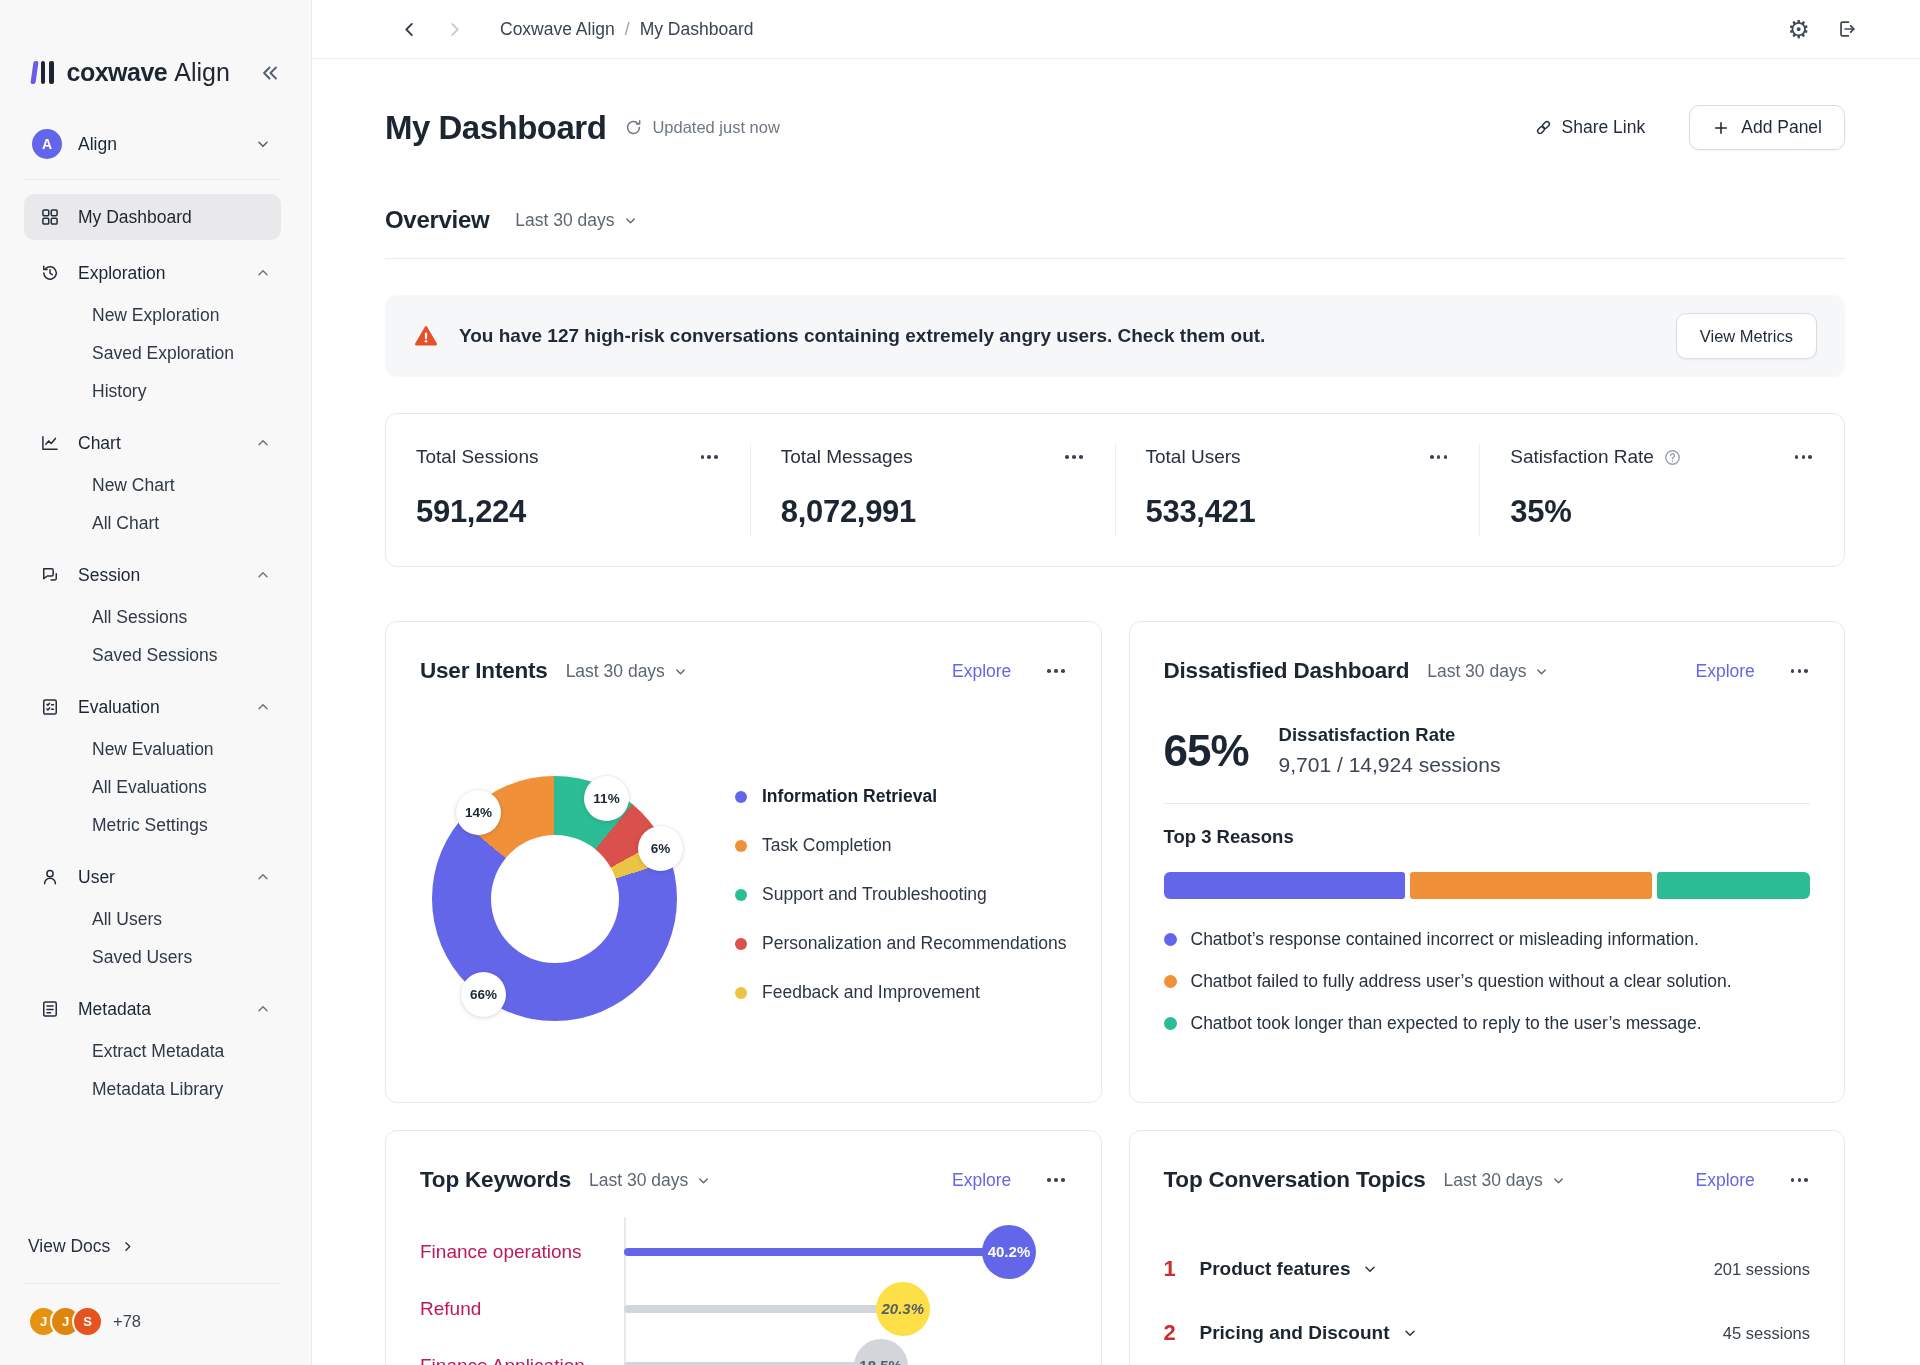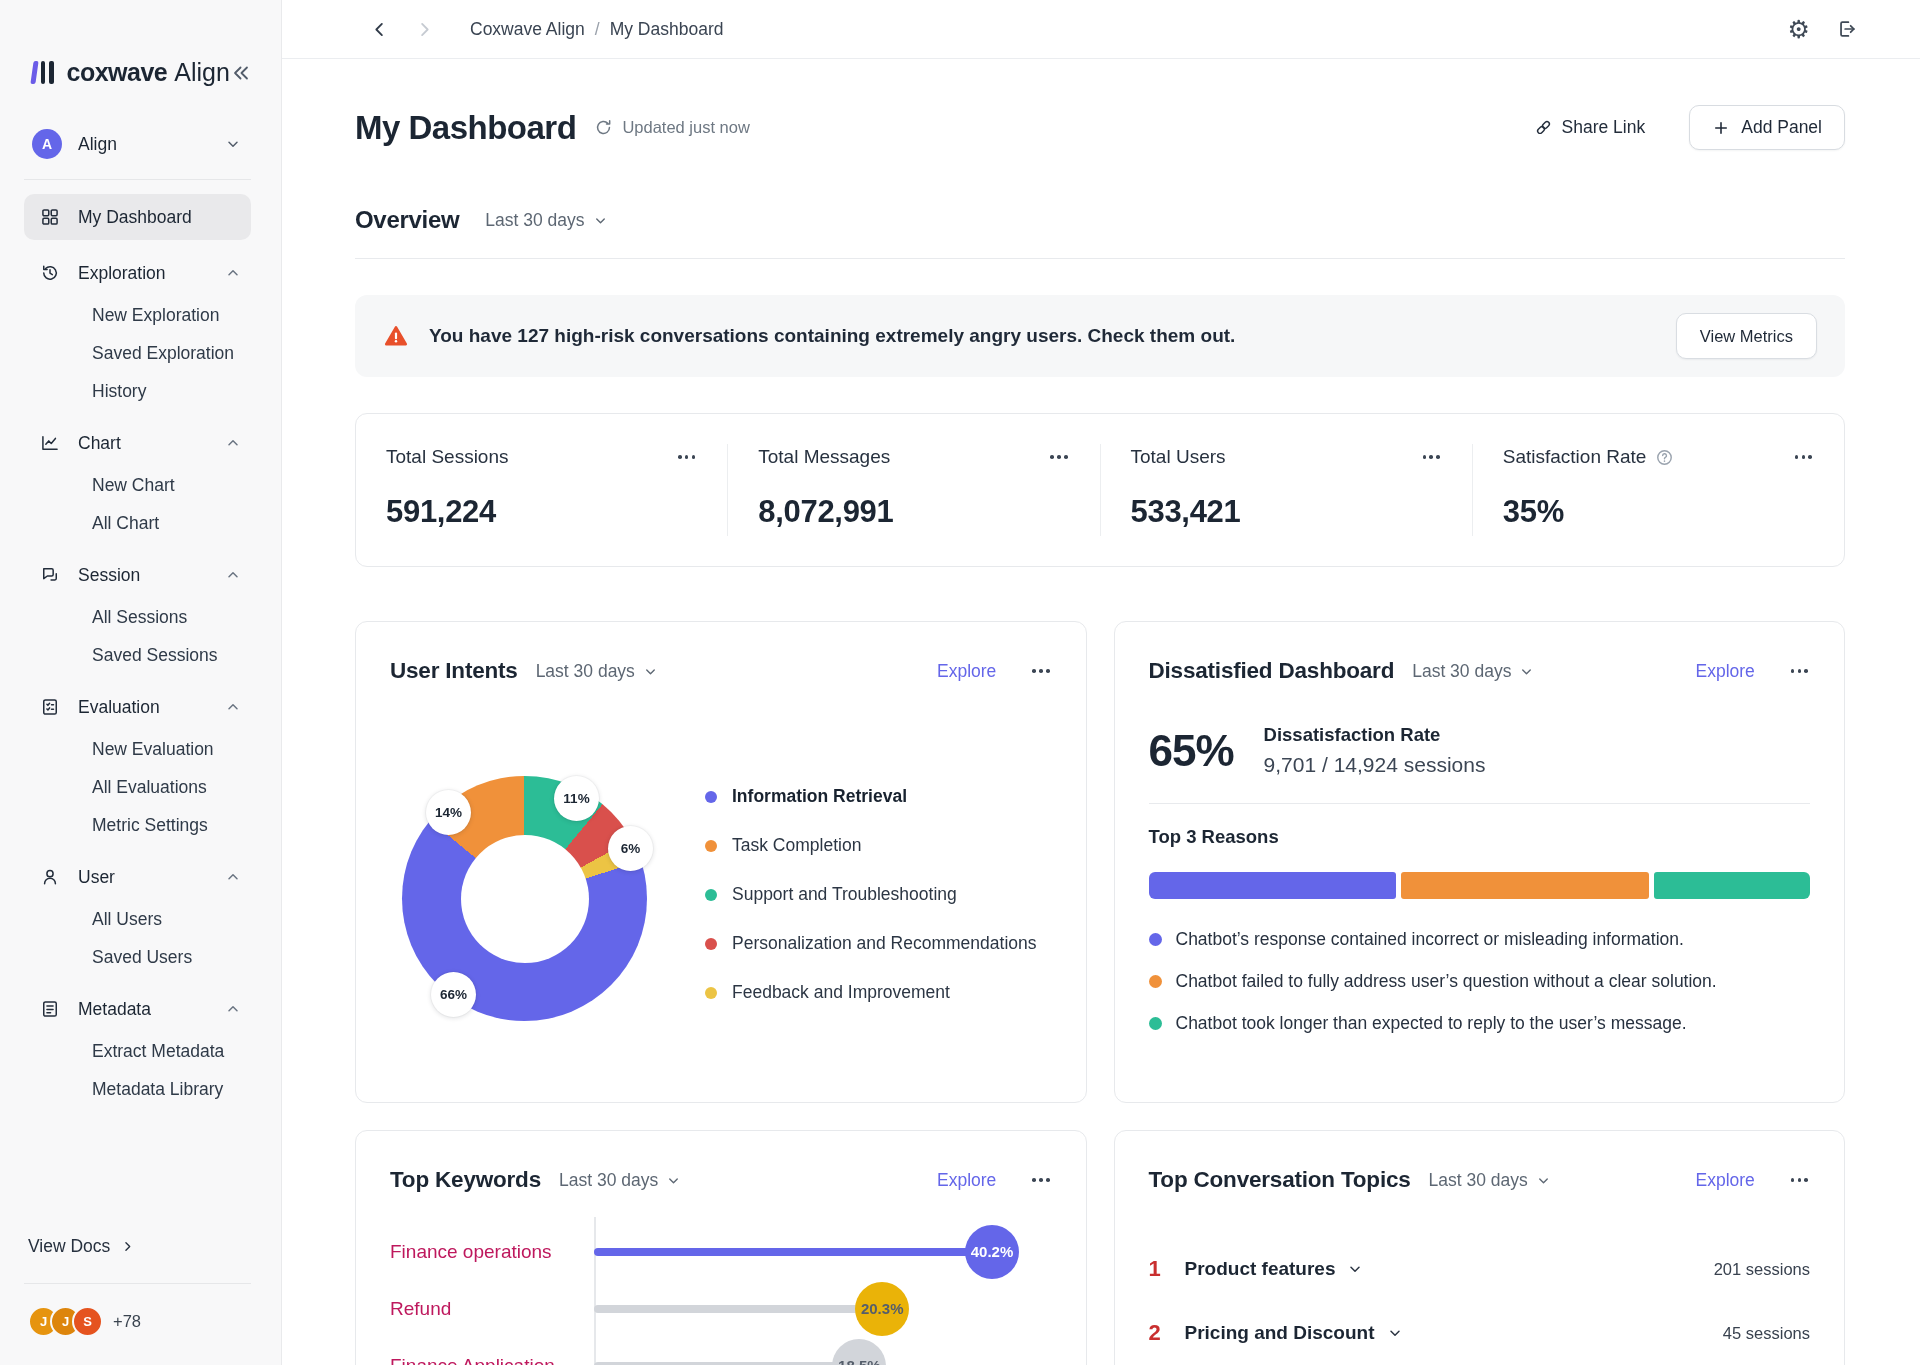--- a/index.html
+++ b/index.html
@@ -5,21 +5,21 @@
   * { box-sizing: border-box; }
   html,body { margin:0; padding:0; }
   body {
     width:1920px; height:1365px; overflow:hidden;
     display:flex; background:#fff; color:#1c2633;
     font-family:"Liberation Sans", sans-serif; font-size:16px;
   }
   svg { display:block; }
 
   
-  .sidebar { width:282px; flex:none; background:#f8f8f9; border-right:1px solid #e9eaec;
+  .sidebar { width:312px; flex:none; background:#f8f8f9; border-right:1px solid #e9eaec;
     display:flex; flex-direction:column; padding:0 30px 0 24px; }
   .logo-row { display:flex; align-items:center; margin-top:58px; padding-left:8px; }
   .logo-bars { display:flex; gap:4px; margin-right:13px; }
   .logo-bars i { width:4.5px; height:23px; border-radius:2px; background:#1c2633; display:block; }
   .logo-bars i:nth-child(1){ background:#6b5ce8; transform:skewX(-8deg); }
   .brand { font-size:25px; font-weight:800; letter-spacing:-0.5px; }
   .product { font-size:25px; font-weight:300; margin-left:7px; }
   .collapse-btn { margin-left:auto; color:#525c6a; background:none; border:none; padding:0; cursor:pointer; }
   .workspace { display:flex; align-items:center; margin-top:42px; padding:0 10px 0 8px; cursor:pointer; }
   .ws-avatar { width:30px; height:30px; border-radius:50%; background:#6466e9; color:#fff;
@@ -614,21 +614,21 @@
       <div class="kbar" style="width: 87%; background: rgb(100, 102, 233);">
         <span class="kbubble" style="background: rgb(100, 102, 233); color: rgb(255, 255, 255);">40.2%</span>
       </div>
     </div>
   </div>
 
   <div class="krow">
     <span class="klabel">Refund</span>
     <div class="ktrack">
       <div class="kbar" style="width: 63%; background: rgb(210, 213, 218);">
-        <span class="kbubble" style="background: #eab308; color: rgb(85, 94, 107);">20.3%</span>
+        <span class="kbubble" style="background: #fde047; color: rgb(85, 94, 107); font-style: italic;">20.3%</span>
       </div>
     </div>
   </div>
 
   <div class="krow">
     <span class="klabel">Finance Application</span>
     <div class="ktrack">
       <div class="kbar" style="width: 58%; background: rgb(210, 213, 218);">
         <span class="kbubble" style="background: rgb(210, 213, 218); color: rgb(85, 94, 107);">18.5%</span>
       </div>

